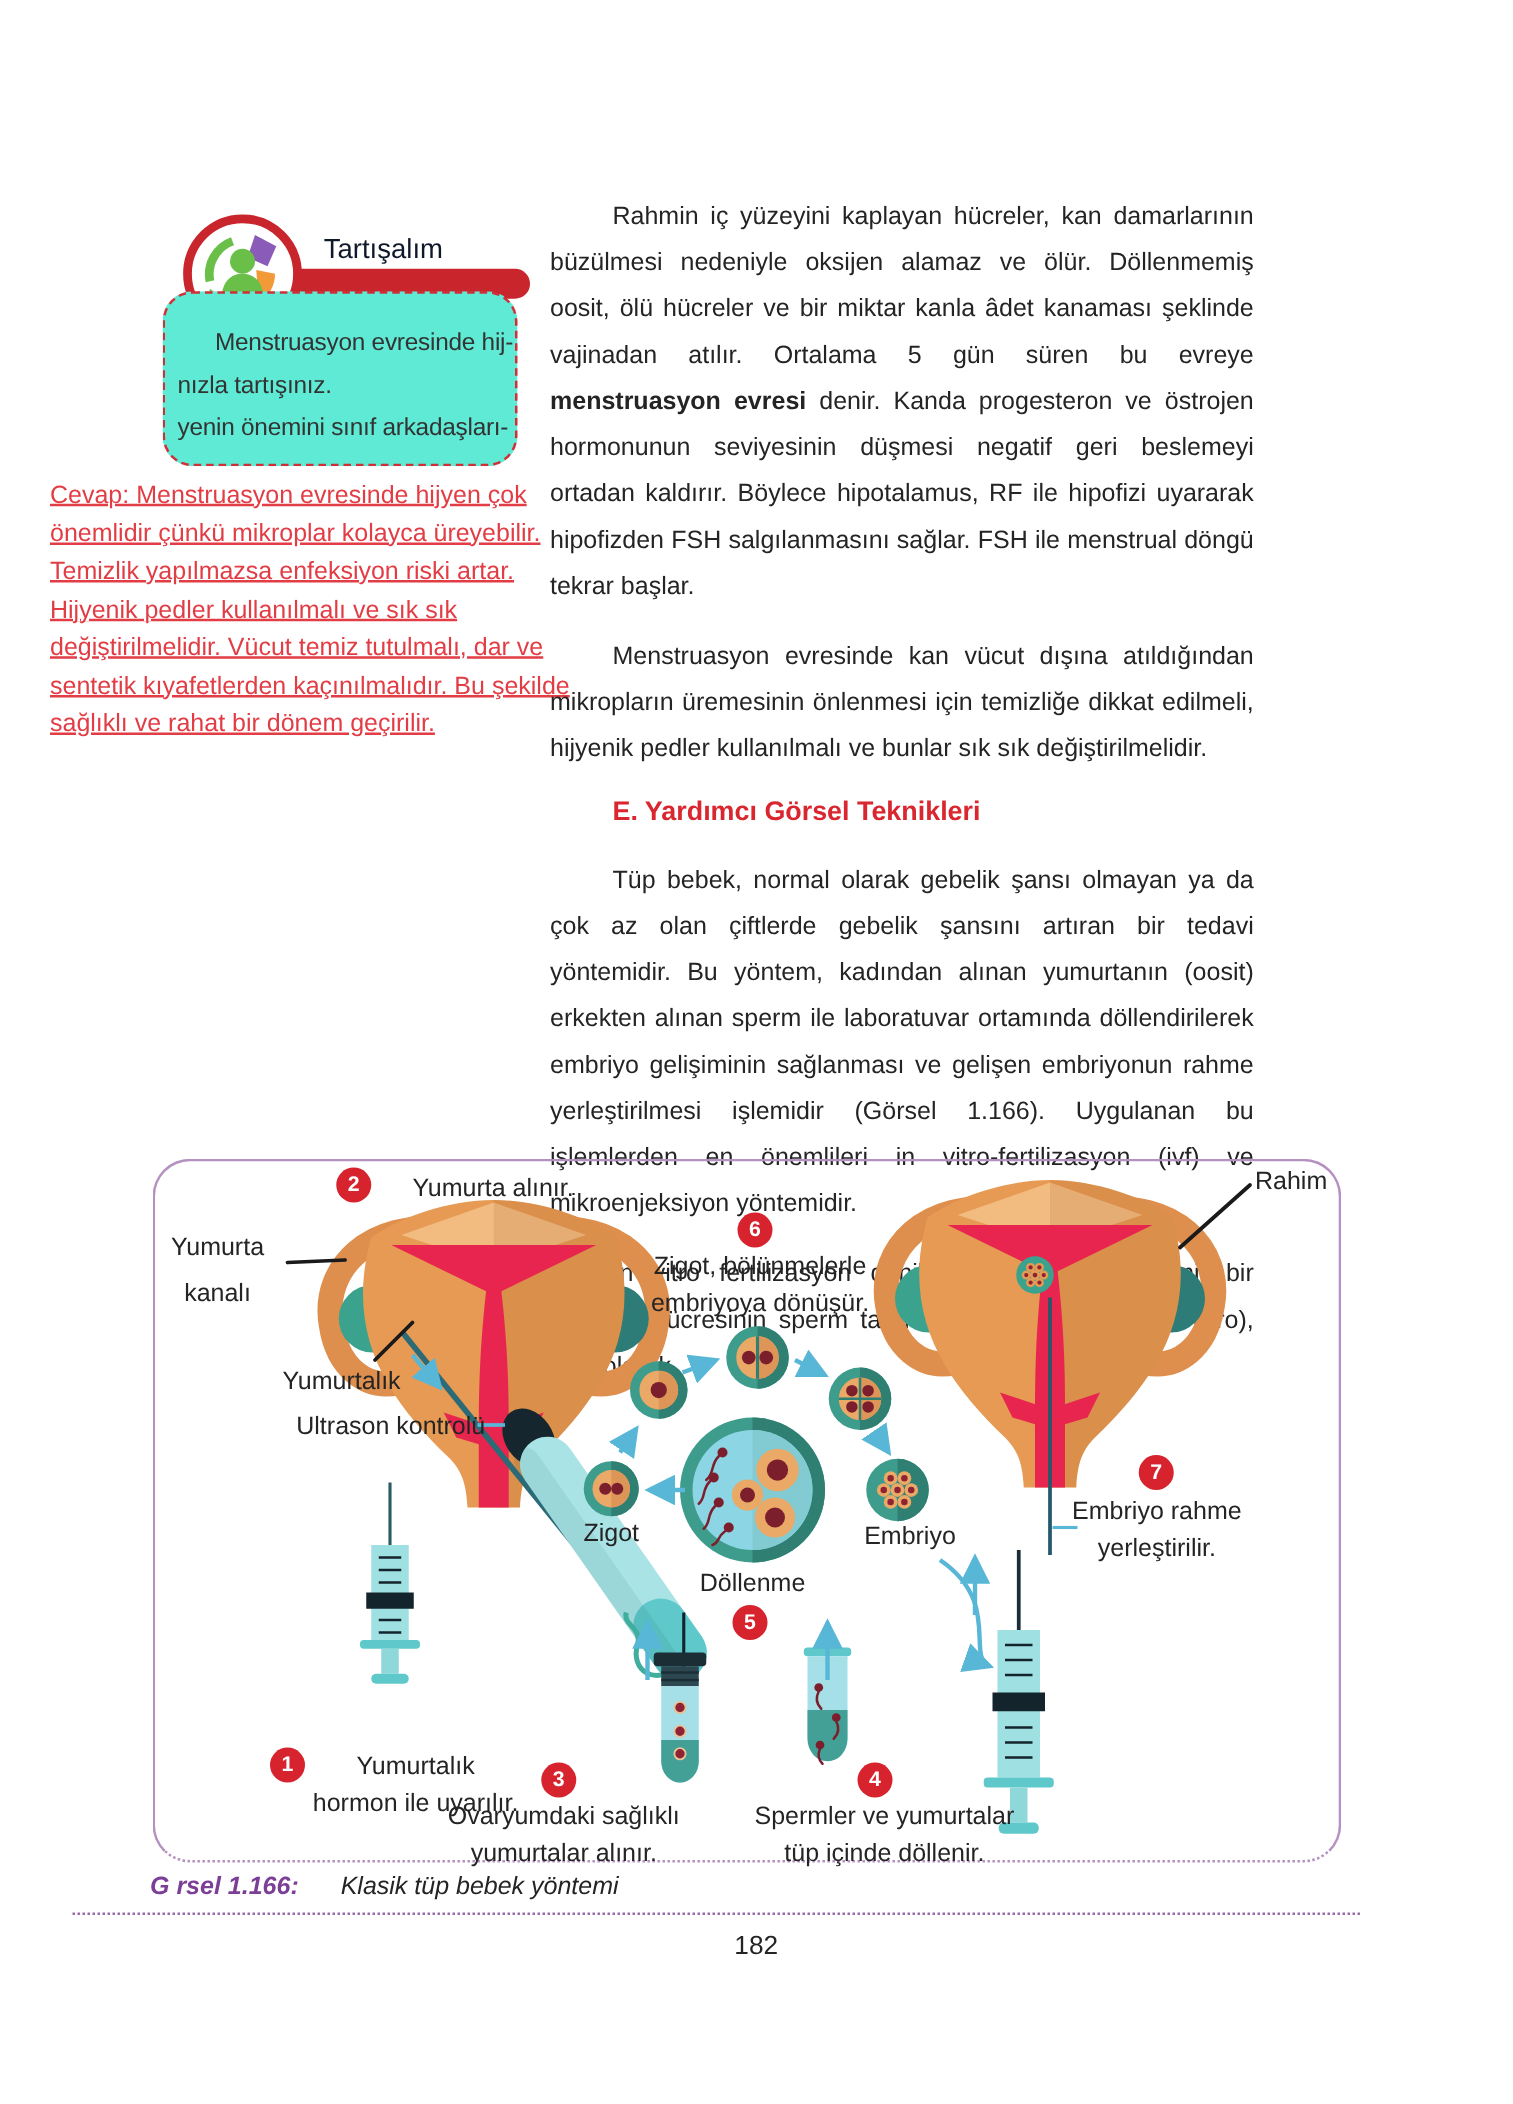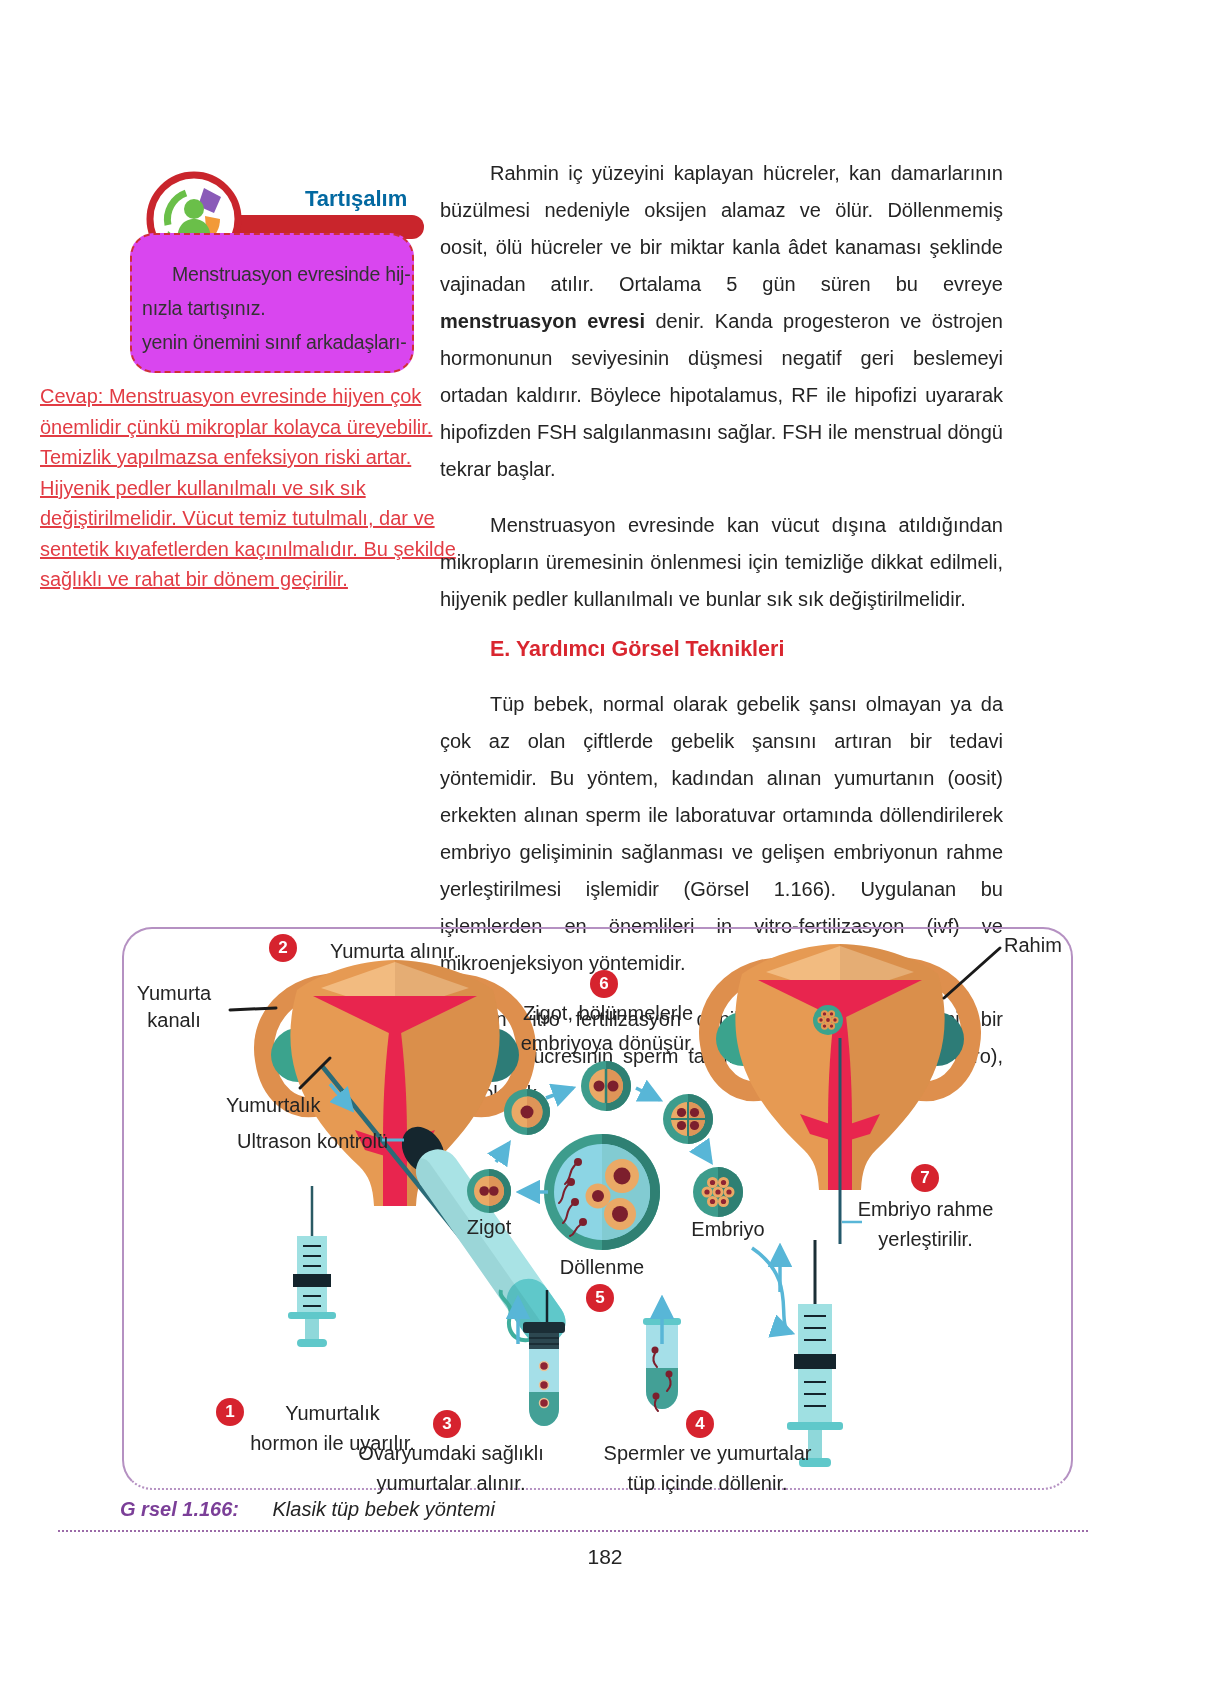--- a/index.html
+++ b/index.html
@@ -3,23 +3,23 @@
 <meta charset="utf-8">
 <style>
   html,body{margin:0;padding:0;background:#fff;}
   .page{position:relative;width:1210px;height:1683px;background:#ffffff;
         font-family:"Liberation Sans",sans-serif;overflow:hidden;color:#242424;}
 
   
   .callout-bar{position:absolute;left:182px;top:215px;width:242px;height:24px;
                background:#c9252c;border-radius:12px;}
   .callout-icon{position:absolute;left:146px;top:171px;width:96px;height:96px;}
-  .callout-title{position:absolute;left:259px;top:186px;font-size:22px;font-weight:bold;color:#0369a1;margin-left:46px;}
+  .callout-title{position:absolute;left:259px;top:186px;font-size:22px;font-weight:normal;color:#0f172a;}
   .callout-body{position:absolute;left:130px;top:233px;width:284px;height:140px;box-sizing:border-box;
-                background:#d946ef;border:2.5px dashed #cf3038;border-radius:24px;
+                background:#5eead4;border:2.5px dashed #cf3038;border-radius:24px;
                 padding:22px 8px 0 10px;font-size:19.5px;line-height:34px;color:#333;}
   .callout-body div{white-space:nowrap;letter-spacing:-0.2px;}
   .callout-body .l1{text-indent:30px;}
 
   
   .answer{position:absolute;left:40px;top:381px;width:440px;margin:0;
           font-size:20px;line-height:30.5px;color:#e23c44;text-decoration:underline;}
 
   
   .maincol{position:absolute;left:440px;top:155px;width:563px;}
@@ -318,21 +318,21 @@
   <div class="badge" style="left:590px;top:970px">6</div>
   <div class="badge" style="left:911px;top:1164px">7</div>
 
   <div class="steplbl nowrap" style="left:330px;top:936px">Yumurta alınır.</div>
   <div class="steplbl center" style="left:492px;top:998px;width:232px">Zigot, bölünmelerle embriyoya dönüşür.</div>
   <div class="steplbl center" style="left:356px;top:1438px;width:190px">Ovaryumdaki sağlıklı yumurtalar alınır.</div>
   <div class="steplbl center" style="left:250px;top:1398px;width:165px">Yumurtalık hormon ile uyarılır.</div>
   <div class="steplbl center" style="left:843px;top:1194px;width:165px">Embriyo rahme yerleştirilir.</div>
   <div class="steplbl center" style="left:600px;top:1438px;width:215px">Spermler ve yumurtalar tüp içinde döllenir.</div>
 
-  <div class="diaglbl center" style="left:126px;top:980px;width:96px;line-height:27px">Yumurta kanalı</div>
+  <div class="diaglbl center" style="left:126px;top:980px;width:96px;line-height:37px">Yumurta kanalı</div>
   <div class="diaglbl nowrap" style="left:226px;top:1090px">Yumurtalık</div>
   <div class="diaglbl nowrap" style="left:237px;top:1126px">Ultrason kontrolü</div>
   <div class="diaglbl center nowrap" style="left:452px;top:1212px;width:74px">Zigot</div>
   <div class="diaglbl center nowrap" style="left:538px;top:1252px;width:128px">Döllenme</div>
   <div class="diaglbl center nowrap" style="left:678px;top:1214px;width:100px">Embriyo</div>
   <div class="diaglbl nowrap" style="left:1004px;top:930px">Rahim</div>
 
   <div class="caption">
     <span class="cap-label">G rsel 1.166:</span>
     <span class="cap-text">Klasik tüp bebek yöntemi</span>

